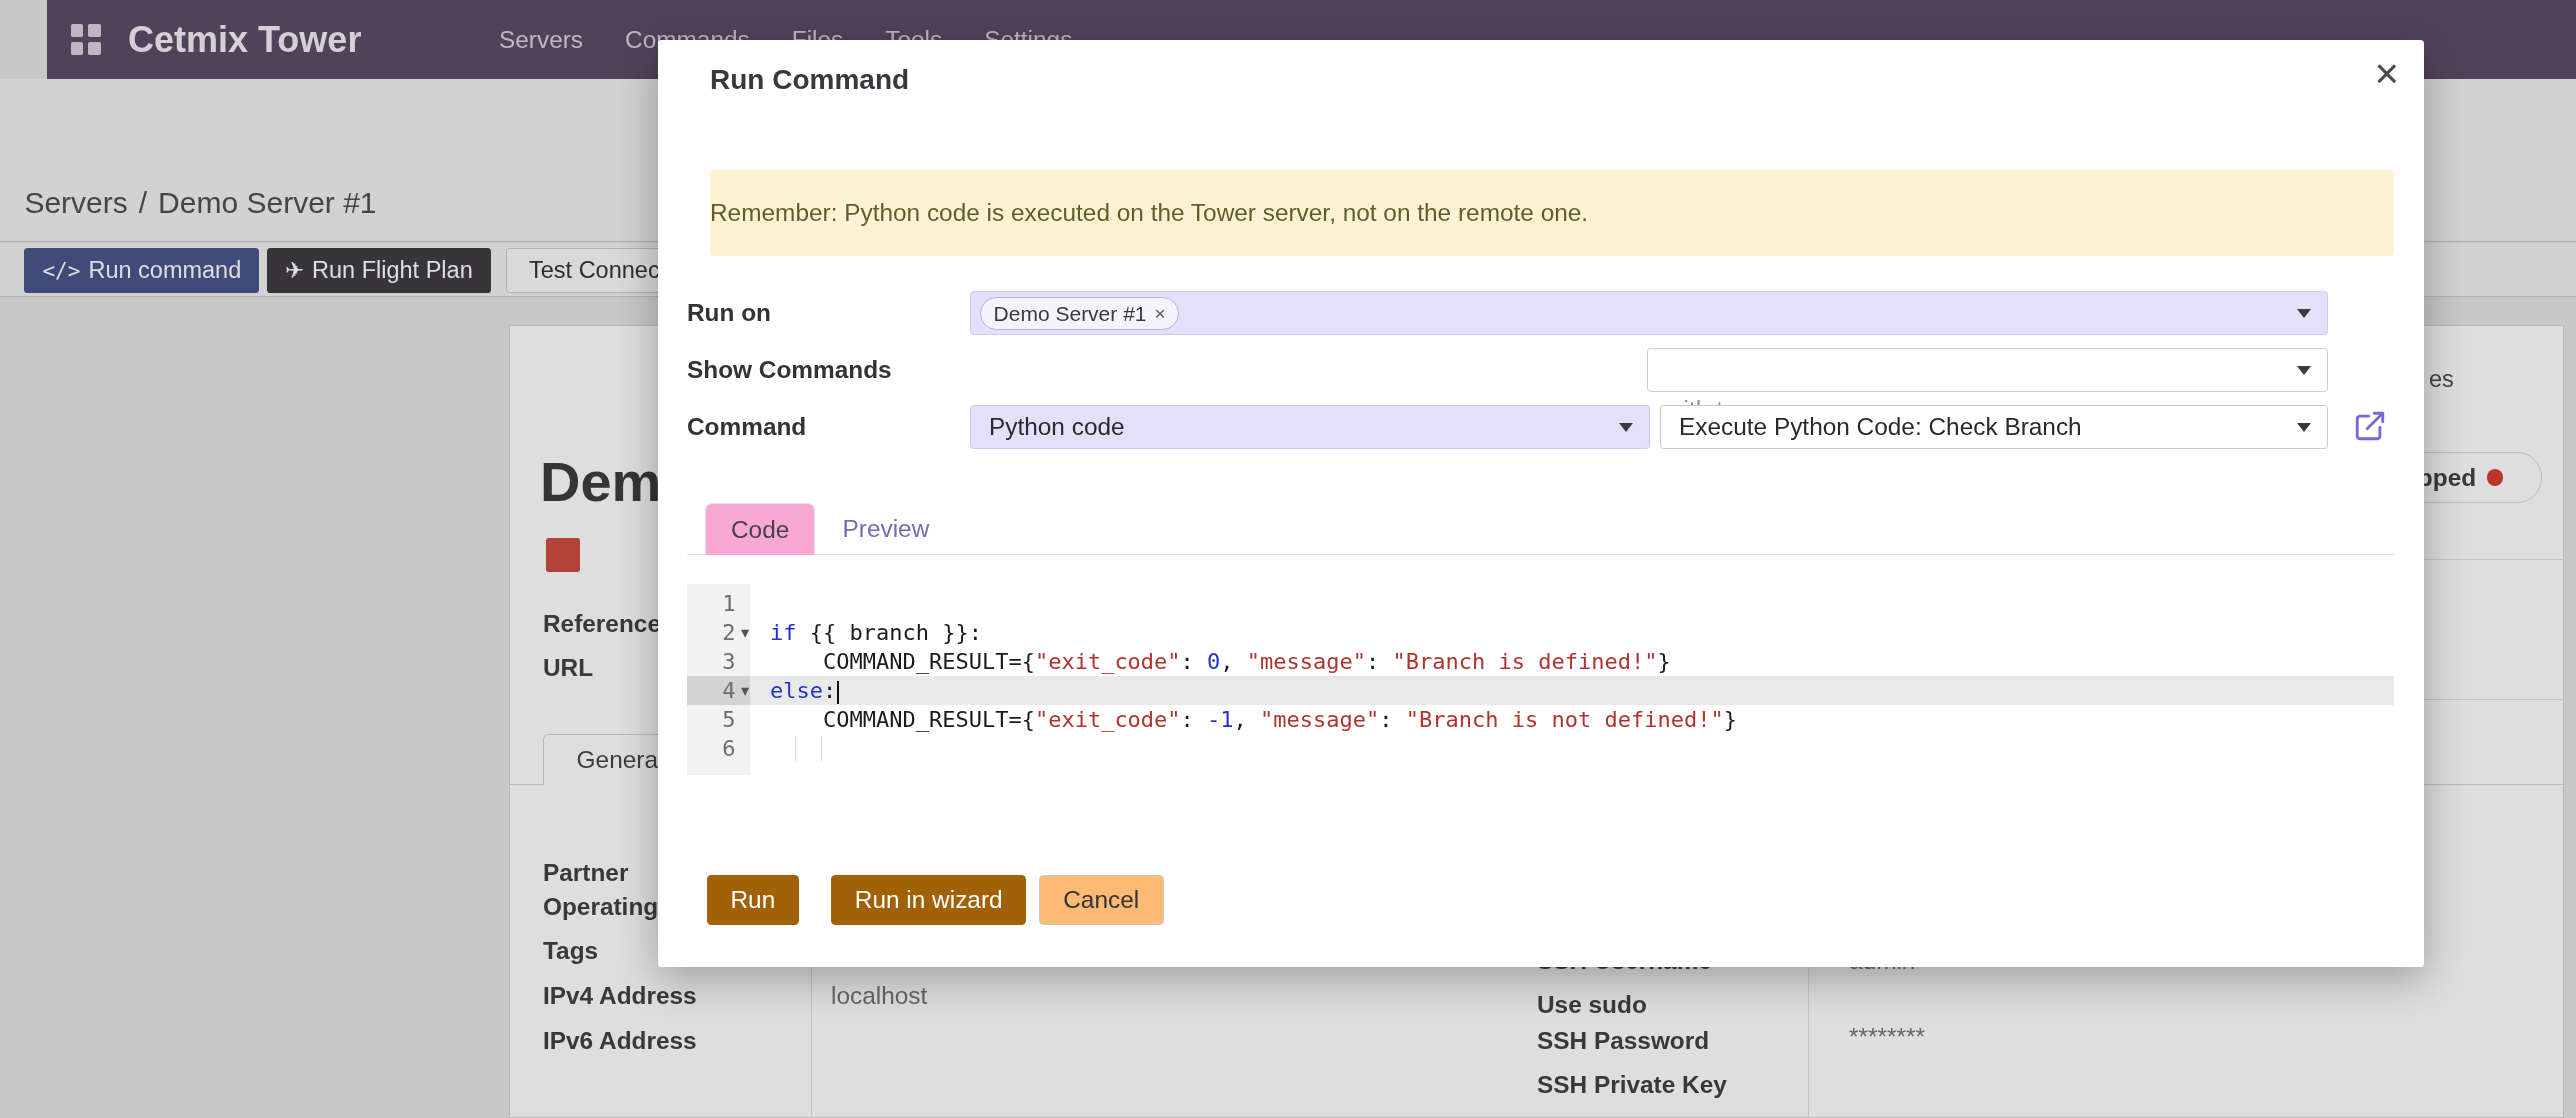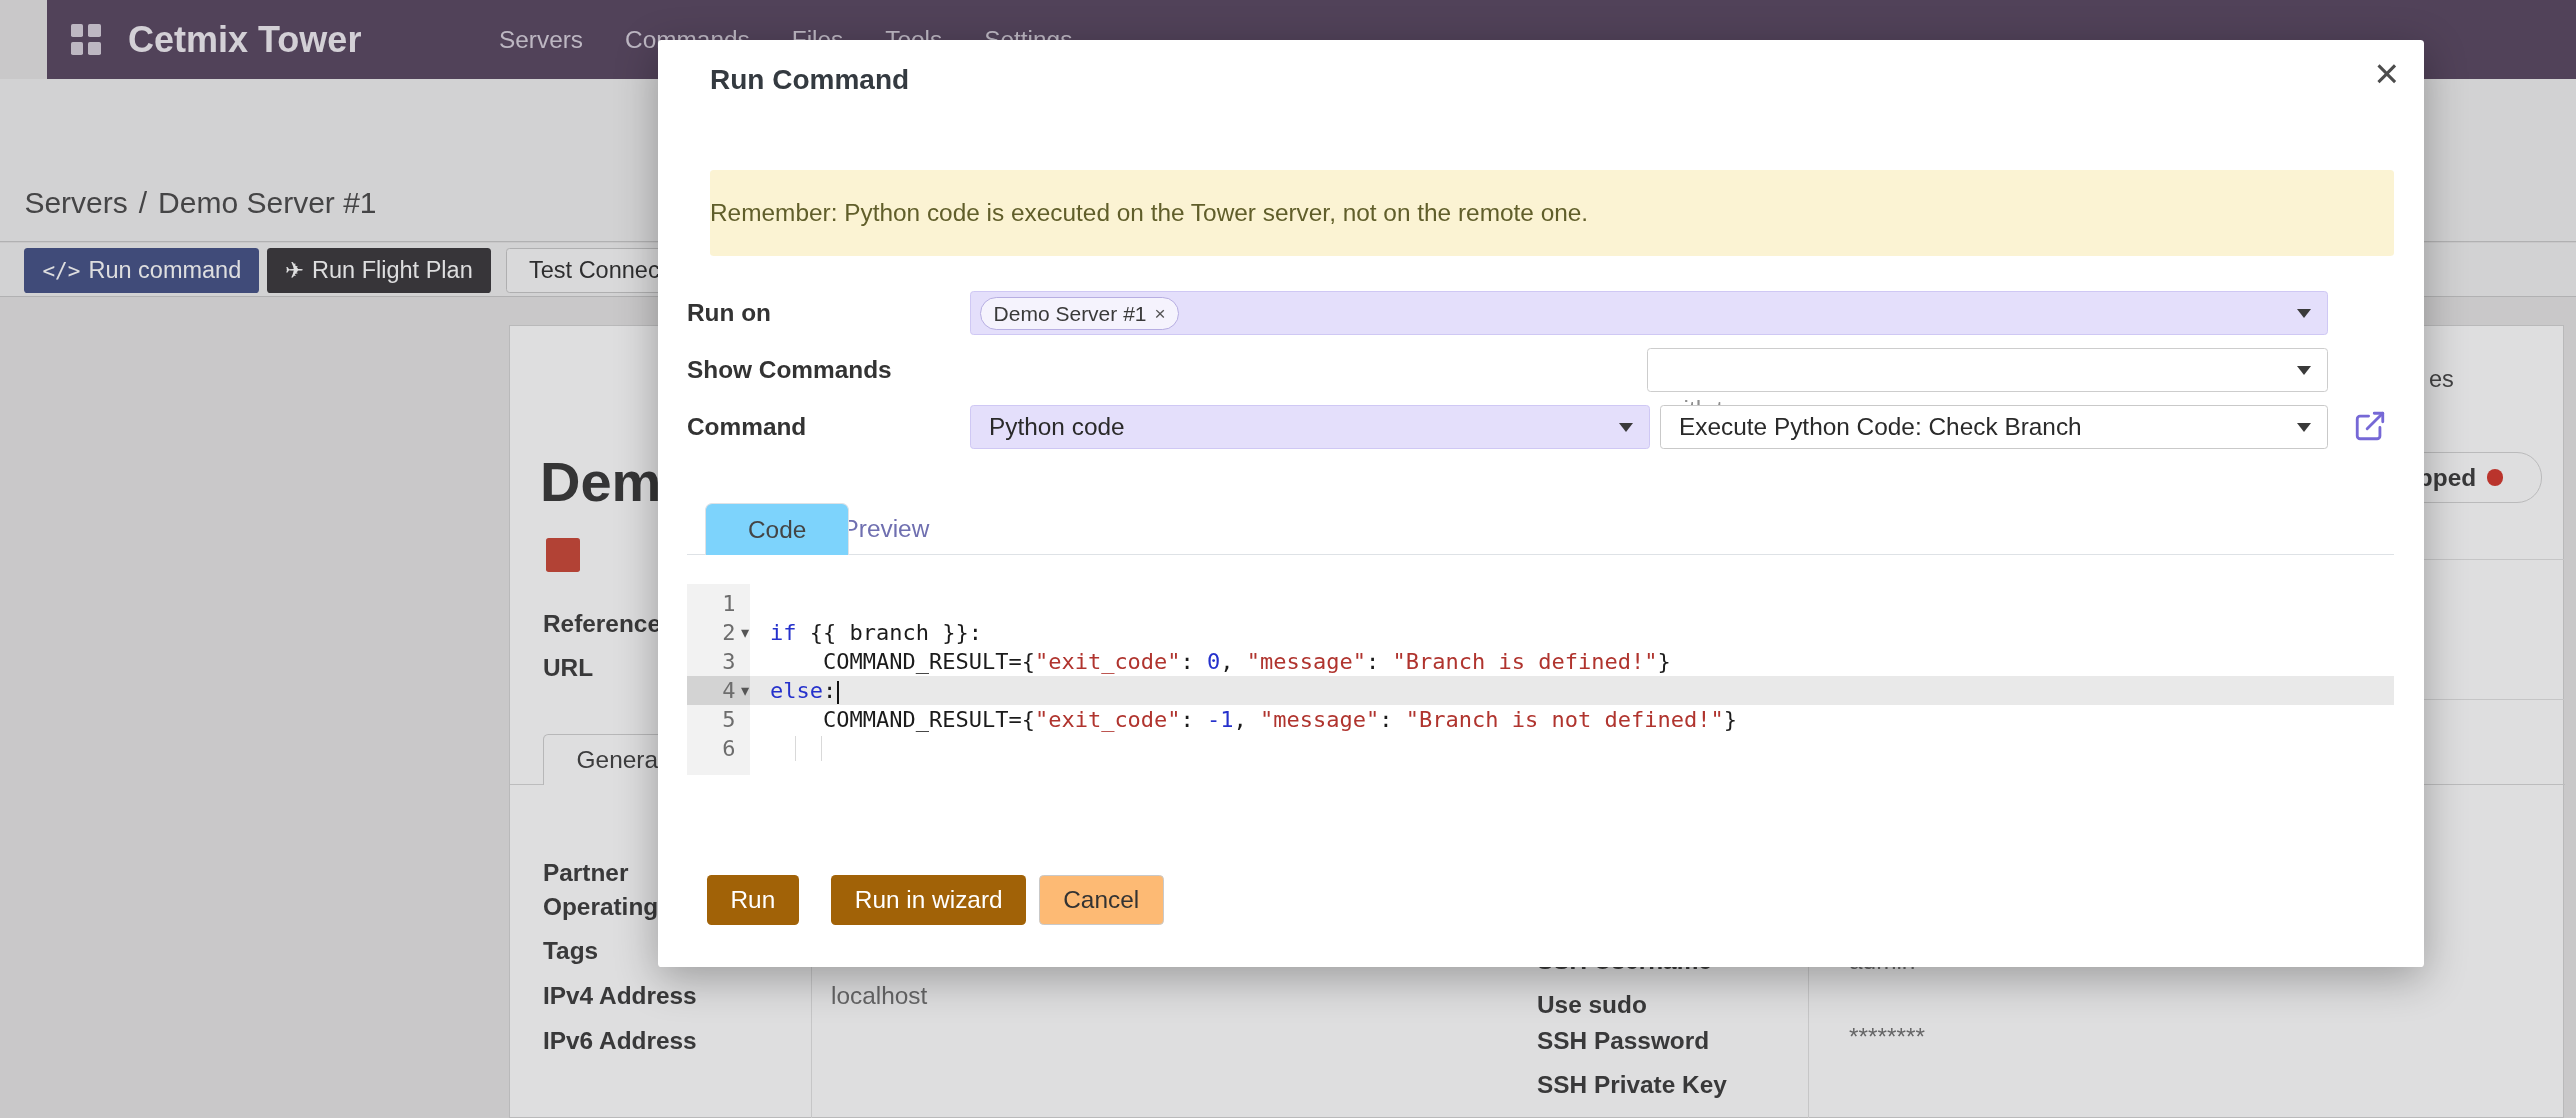--- a/index.html
+++ b/index.html
@@ -63,21 +63,21 @@
   .chip { position:absolute; left:9px; top:5.4px; height:33px; border-radius:16.3px; background:#f5f3fd; border:0.9px solid #b7aee2; display:flex; align-items:center; padding:0 12.6px; gap:8.1px; font-size:21px; color:#3a3a3a; white-space:nowrap; }
   .chip-x { font-size:19px; color:#555; }
   .radio-row { position:absolute; left:312px; top:308px; height:44px; display:flex; align-items:center; padding-left:12.6px; }
   .radio { width:23.5px; height:23.5px; border-radius:50%; border:1.8px solid #979797; background:#fff; display:flex; align-items:center; justify-content:center; flex:none; }
   .radio.sel { border-color:#7165d9; }
   .radio.sel i { width:11px; height:11px; border-radius:50%; background:#7165d9; }
   .radio-lbl { margin-left:12.6px; font-size:24.4px; color:#333; white-space:nowrap; }
   .ext-link { position:absolute; left:1695px; top:369px; width:34px; height:34px; }
   .tabs { position:absolute; left:29px; top:463px; width:1707px; height:52px; }
   .tabs::after { content:""; position:absolute; left:0; bottom:0; width:100%; height:0.9px; background:#dee2e6; z-index:1; }
-  .tab-code { position:absolute; left:18px; bottom:0; height:52px; padding:0 42px; line-height:51px; font-size:24.4px; color:#444; background:#7dd3fc; border:0.9px solid #dee2e6; border-bottom:none; border-radius:7.2px 7.2px 0 0; z-index:2; }
+  .tab-code { position:absolute; left:18px; bottom:0; height:52px; padding:0 25px; line-height:51px; font-size:24.4px; color:#444; background:#f9a8d4; border:0.9px solid #dee2e6; border-bottom:none; border-radius:7.2px 7.2px 0 0; z-index:2; }
   .tab-preview { position:absolute; left:132px; bottom:0; height:52px; line-height:51px; padding:0 23.5px; font-size:24.4px; color:#6f6fb0; }
   .editor { position:absolute; left:29px; top:544px; width:1707px; height:191px; background:#fff; font-family:"DejaVu Sans Mono",monospace; font-size:22px; padding-top:5.4px; }
   .gutter-bg { position:absolute; left:0; top:0; width:63px; height:100%; background:#f2f2f2; z-index:0; }
   .ed-line { position:relative; height:29px; line-height:29px; z-index:1; }
   .ed-line.active { background:#e9e9e9; }
   .ed-num { position:absolute; left:0; top:0; width:63px; height:29px; text-align:right; padding-right:14.5px; color:#6d6d6d; }
   .ed-line.active .ed-num { background:#d3d3d3; }
   .fold { position:absolute; right:0.9px; top:0; font-size:16.3px; color:#555; line-height:29px; font-family:"Liberation Sans",sans-serif; }
   .ed-code { position:absolute; left:83px; top:0; white-space:pre; color:#1b1b1b; }
   .tok-keyword { color:#2531cc; }

